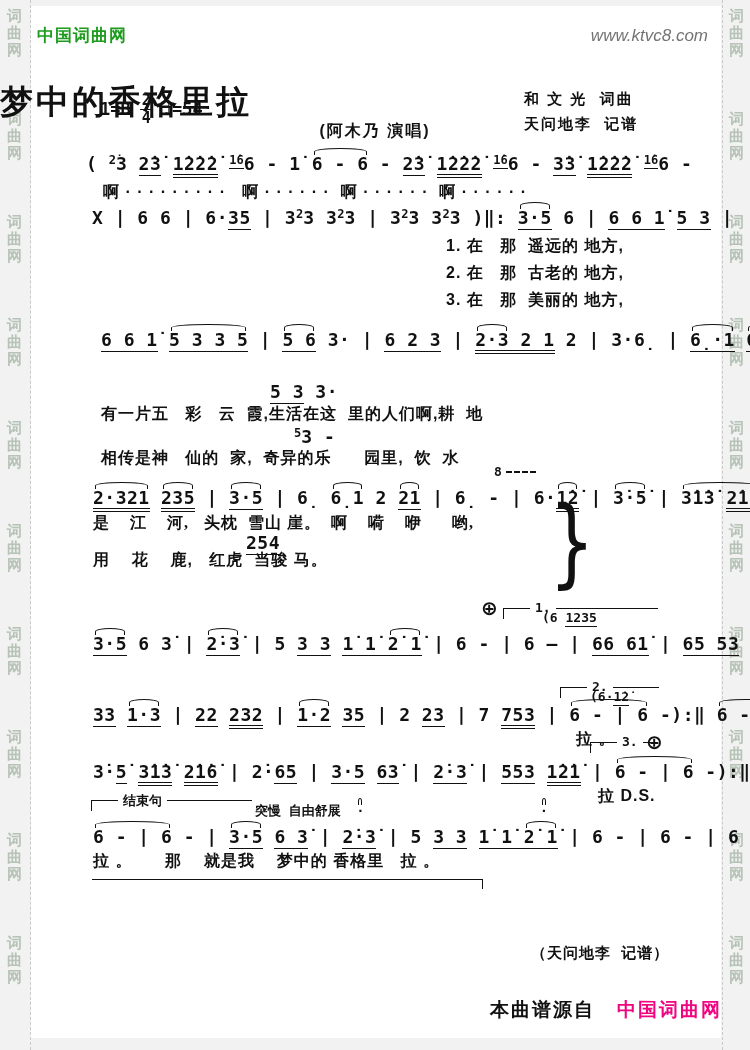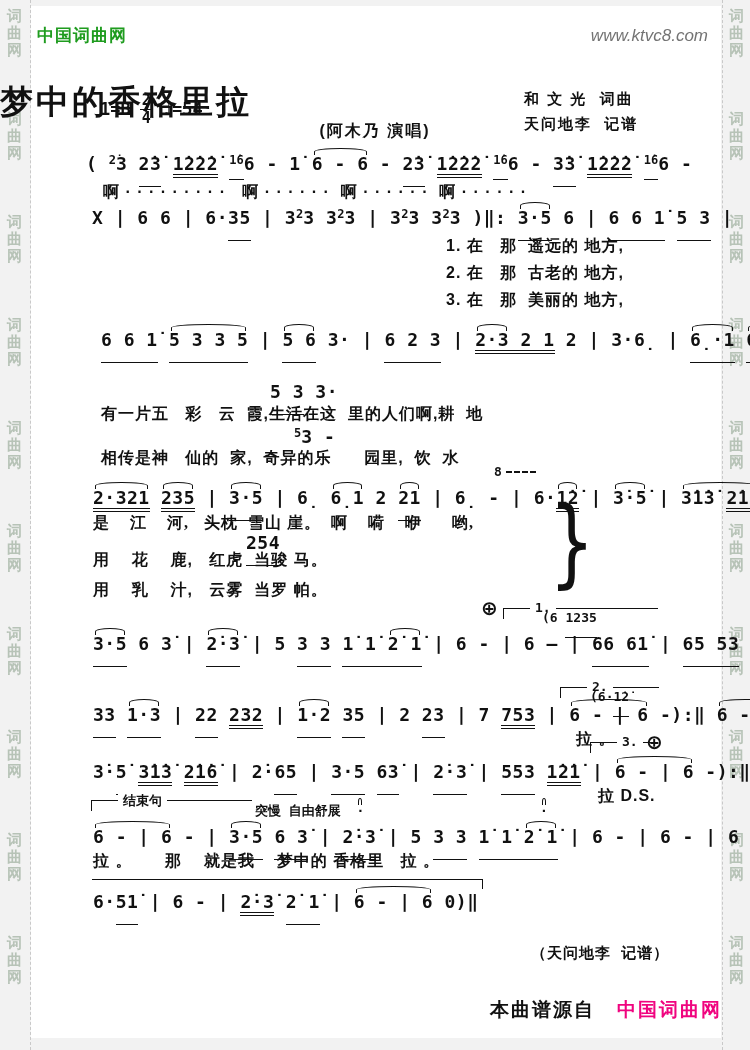--- a/index.html
+++ b/index.html
@@ -24,21 +24,21 @@
   .note{position:absolute;font-weight:bold;font-size:15px;white-space:pre;letter-spacing:1px}
   .coda{position:absolute;font:bold 20px "DejaVu Sans",sans-serif}
   .volta{position:absolute;height:10px;border-top:1.5px solid #111;border-left:1.5px solid #111}
   .vlabel{position:absolute;top:-9px;left:26px;background:#fff;padding:0 5px;
           font:bold 13px "DejaVu Sans Mono","DejaVu Sans",monospace;white-space:pre}
   .brace{position:absolute;font-family:"DejaVu Sans",sans-serif;line-height:0.95;
          transform:scaleX(0.75);transform-origin:left top}
   .pline{position:absolute;border-top:1.5px solid #111;height:9px}
   .pline.tick{border-right:1.5px solid #111}
   .dline{position:absolute;border-top:2px dashed #111;height:0}
-  .u1{border-bottom:1.5px solid #111;padding-bottom:12px}
+  .u1{border-bottom:1.5px solid #111;padding-bottom:1px}
   .u2{border-bottom:4px double #111;padding-bottom:0px}
   .arc{position:relative;display:inline-block}
   .arc::before{content:"";position:absolute;left:2px;right:2px;top:-5px;height:6px;
                border:1.3px solid #111;border-bottom:none;border-radius:100% 100% 0 0}
   .grace{font-size:12px;position:relative;top:-6px;letter-spacing:0}
   #footer{position:absolute;top:997px;right:28px;display:flex;gap:22px;
           font-weight:bold;font-size:19px;letter-spacing:2px}
 </style>
 </head>
 <body>
@@ -136,21 +136,20 @@
     <div class="m" style="left: 270px; top: 381px;"><span class="u1">5 3</span> 3·</div>
     <div class="ly" style="left: 101px; top: 404px;">有一片五   彩   云  霞,生活在这  里的人们啊,耕  地</div>
     <div class="m" style="left: 294px; top: 426px;"><span class="grace">5</span>3 -</div>
     <div class="ly" style="left: 101px; top: 448px;">相传是神   仙的  家,  奇异的乐      园里,  饮  水</div>
     <div class="m small" style="left: 494px; top: 464px;">8</div>
     <div class="dline" style="left: 506px; top: 471px; width: 30px;"></div>
     <div class="m" style="left: 93px; top: 487px;"><span class="arc"><span class="u2">2·321</span></span> <span class="arc"><span class="u2">235</span></span> | <span class="arc"><span class="u1">3·5</span></span> | 6̣ <span class="arc">6̣1</span> 2 <span class="arc"><span class="u1">21</span></span> | 6̣ - | 6·<span class="arc"><span class="u2">1̇2̇</span></span> | <span class="arc">3̇·5̇</span> | <span class="arc">3̇1̇3̇ <span class="u2">2̇1̇6̇</span></span> |  |</div>
     <div class="ly" style="left: 93px; top: 513px; font-family: Liberation Serif, serif;">是    江    河,   头枕  雪山 崖。  啊    嗬    咿      哟,</div>
     <div class="m" style="left: 246px; top: 532px;"><span class="u1">254</span></div>
     <div class="ly" style="left: 93px; top: 550px;">用    花    鹿,   红虎  当骏 马。</div>
-    <div class="ly" style="left: 93px; top: 580px;">用    乳    汁,   云雾  当罗 帕。</div>
     <div class="brace" style="left: 549px; top: 497px; font-size: 96px;">}</div>
     <div class="coda" style="left: 481px; top: 596px;">⊕</div>
     <div class="volta" style="left: 503px; top: 608px; width: 154px;">
       <span class="vlabel">1.</span>
     </div>
     <div class="m small" style="left: 542px; top: 610px;">(6 <span class="u1">1235</span></div>
     <div class="m" style="left: 93px; top: 633px;"><span class="arc"><span class="u1">3·5</span></span> 6 3̇ | <span class="arc"><span class="u1">2̇·3̇</span></span> | 5 <span class="u1">3 3</span> <span class="u1">1̇ 1̇ <span class="arc">2̇ 1̇</span></span> | 6 - | 6 — | <span class="u1">66 61̇</span> | <span class="u1">65 53</span> |</div>
     <div class="volta" style="left: 560px; top: 687px; width: 98px;">
       <span class="vlabel">2.</span>
     </div>
@@ -164,20 +163,19 @@
     <div class="m" style="left: 93px; top: 761px;">3̇·<span class="u1">5̇</span> <span class="u2">3̇1̇3̇</span> <span class="u2">2̇1̇6̇</span> | 2̇·<span class="u1">65</span> | <span class="u1">3·5</span> <span class="u1">63̇</span> | <span class="u1">2̇·3̇</span> | <span class="u1">553</span> <span class="u2">1̇2̇1̇</span> | <span class="arc">6 - | 6</span> -):‖ 6 - ‖</div>
     <div class="ly" style="left: 598px; top: 786px;">拉 D.S.</div>
     <div class="volta" style="left: 91px; top: 800px; width: 160px;">
       <span class="vlabel">结束句</span>
     </div>
     <div class="m small" style="left: 255px; top: 802px; text-align: center;">突慢 自由舒展  <span class="arc">·</span></div>
     <div class="m small" style="left: 540px; top: 803px;"><span class="arc">·</span></div>
     <div class="m" style="left: 93px; top: 826px;"><span class="arc">6 - | 6</span> - | <span class="arc"><span class="u1">3·5</span></span> <span class="u1">6 3̇</span> | <span class="u1">2̇·3̇</span> | 5 <span class="u1">3 3</span> <span class="u1">1̇ 1̇ <span class="arc">2̇ 1̇</span></span> | 6 - | 6 - | 6 0 | (0· |</div>
     <div class="ly" style="left: 93px; top: 851px;">拉 。      那    就是我    梦中的 香格里   拉 。</div>
     <div class="pline tick" style="left: 92px; top: 879px; width: 390px;"></div>
-    <div class="m" style="left: 93px; top: 891px;">6·<span class="u1">51̇</span> | 6 - | <span class="u2">2̇·3̇</span> <span class="u1">2̇ 1̇</span> | <span class="arc">6 - | 6</span> 0)‖</div>
     <div class="note" style="left: 531px; top: 944px;">（天问地李  记谱）</div>
   </div>
 
 <div id="footer">
   <span>本曲谱源自</span>
   <span class="brand" style="color: rgb(240, 4, 127);">中国词曲网</span>
 </div>
 
 </body></html>

